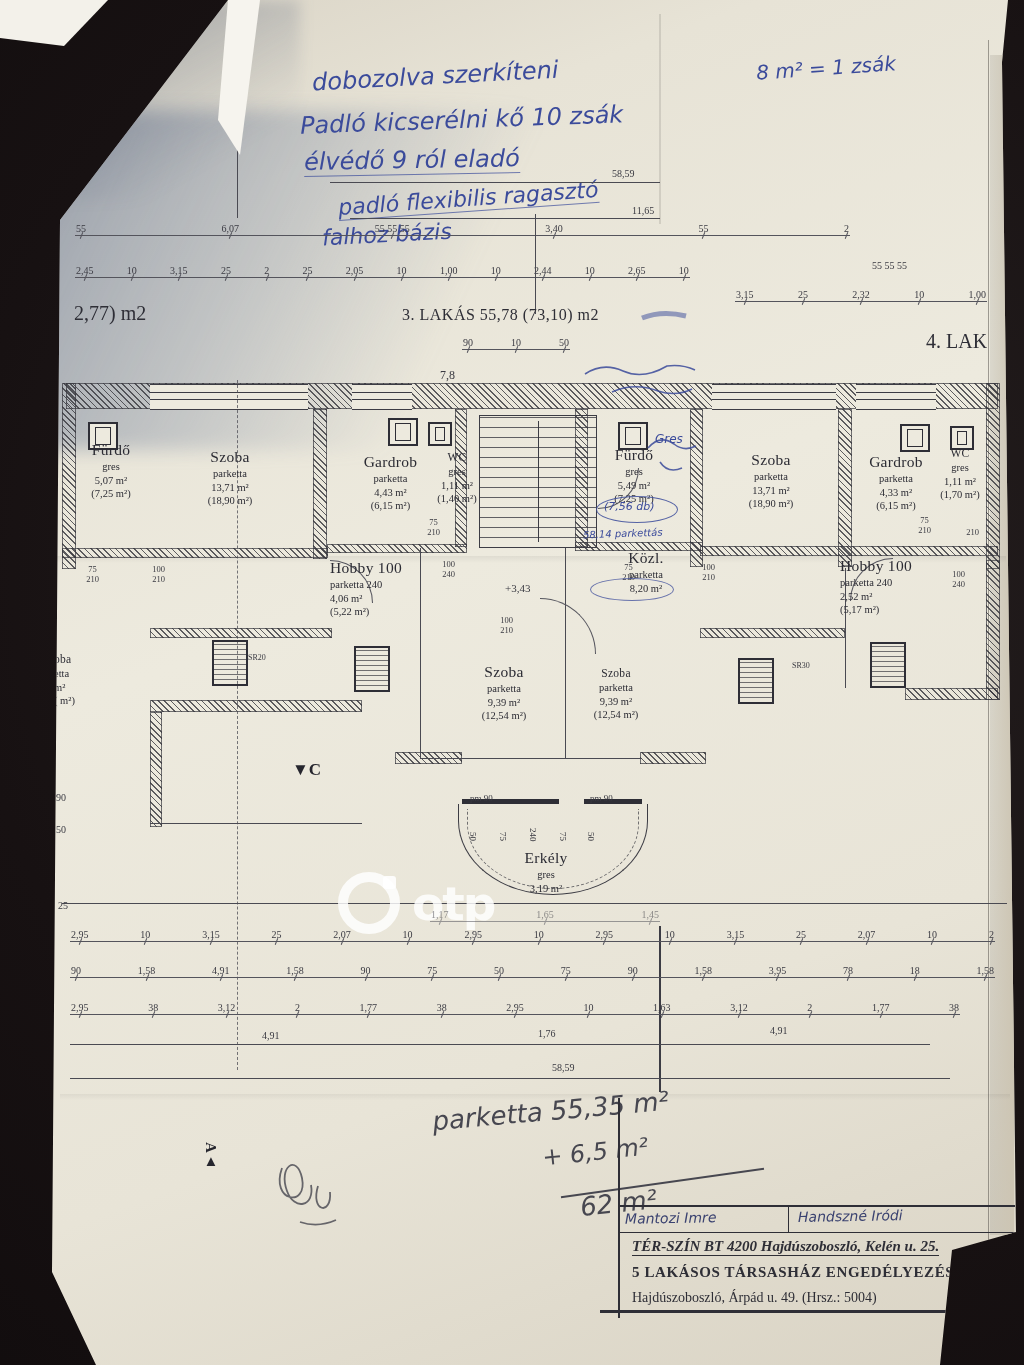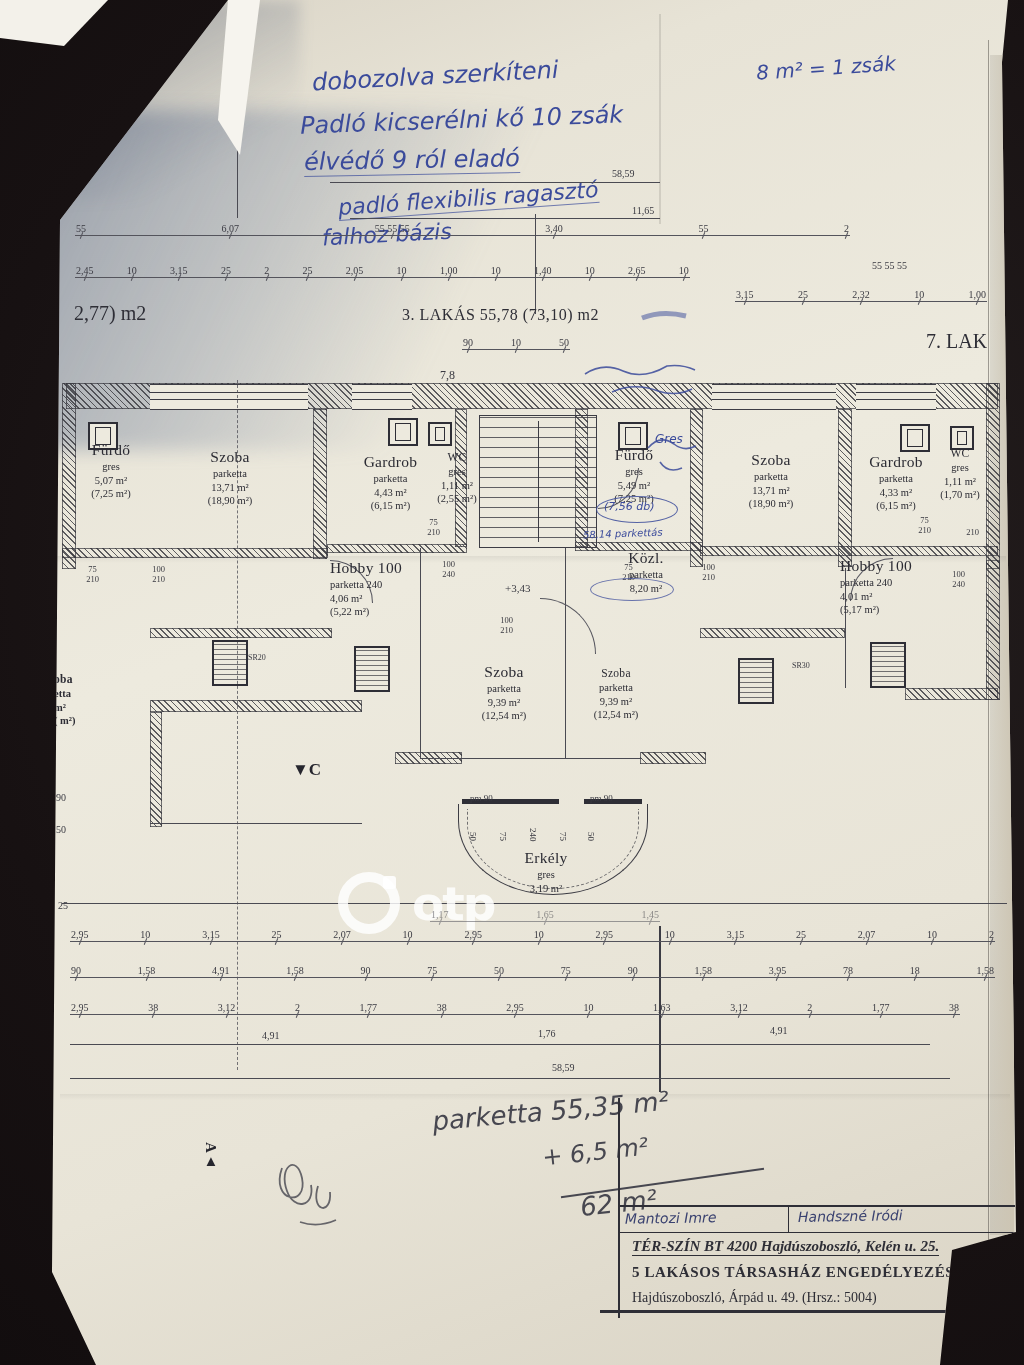--- a/index.html
+++ b/index.html
@@ -141,38 +141,38 @@
         <span>2,45</span>
         <span>10</span>
         <span>3,15</span>
         <span>25</span>
         <span>2</span>
         <span>25</span>
         <span>2,05</span>
         <span>10</span>
         <span>1,00</span>
         <span>10</span>
-        <span>1,40</span>
+        <span>2,44</span>
         <span>10</span>
         <span>2,65</span>
         <span>10</span>
       </div>
     <div class="dimrow" style="left:735px;top:290px;width:252px;">
         <span>3,15</span>
         <span>25</span>
         <span>2,32</span>
         <span>10</span>
         <span>1,00</span>
       </div>
     <div class="vl" style="left:535px;top:214px;height:100px;"></div>
     <div class="vl" style="left:237px;top:128px;height:90px;"></div>
 
     <div class="pt title-s" style="left:74px;top:302px;">2,77) m2</div>
     <div class="pt title-c" style="left:402px;top:306px;">3. LAKÁS 55,78 (73,10) m2</div>
-    <div class="pt title-s clip-r" style="left:926px;top:330px;width:80px;">7. LAK</div>
+    <div class="pt title-s clip-r" style="left:926px;top:330px;width:80px;">4. LAK</div>
     <div class="dimrow" style="left:462px;top:338px;width:108px;">
         <span>90</span>
         <span>10</span>
         <span>50</span>
       </div>
     <div class="dim-single" style="left:440px;top:368px;font-size:12px;">7,8</div>
 
     <div class="wall" style="left:66px;top:383px;width:932px;height:26px;"></div>
     <div class="wall" style="left:62px;top:383px;width:14px;height:186px;"></div>
     <div class="wall" style="left:986px;top:383px;width:14px;height:186px;"></div>
@@ -253,21 +253,21 @@
     <div class="room" style="left:338px;top:452px;width:105px;">
         <span>Gardrob</span>
         <span>parketta</span>
         <span>4,43 m²</span>
         <span>(6,15 m²)</span>
       </div>
     <div class="room small" style="left:428px;top:450px;width:58px;">
         <span>WC</span>
         <span>gres</span>
         <span>1,11 m²</span>
-        <span>(2,55 m²)</span>
+        <span>(1,40 m²)</span>
       </div>
     <div class="room" style="left:595px;top:445px;width:78px;">
         <span>Fürdő</span>
         <span>gres</span>
         <span>5,49 m²</span>
         <span>(7,25 m²)</span>
       </div>
     <div class="room" style="left:710px;top:450px;width:122px;">
         <span>Szoba</span>
         <span>parketta</span>
@@ -305,29 +305,29 @@
       </div>
     <div class="room small" style="left:570px;top:666px;width:92px;">
         <span>Szoba</span>
         <span>parketta</span>
         <span>9,39 m²</span>
         <span>(12,54 m²)</span>
       </div>
     <div class="room la" style="left:840px;top:556px;width:112px;">
         <span>Hobby 100</span>
         <span>parketta 240</span>
-        <span>4,01 m²</span>
+        <span>2,52 m²</span>
         <span>(5,17 m²)</span>
       </div>
     <div class="room" style="left:498px;top:848px;width:96px;">
         <span>Erkély</span>
         <span>gres</span>
         <span>3,19 m²</span>
       </div>
-    <div class="room la small" style="left:54px;top:672px;width:64px;font-weight:bold;">
+    <div class="room la small" style="left:54px;top:652px;width:64px;">
         <span>oba</span>
         <span>etta</span>
         <span>m²</span>
         <span>( m²)</span>
       </div>
 
     <div class="dim-single" style="left:505px;top:582px;font-size:11px;">+3,43</div>
     <div class="srlab" style="left:248px;top:653px;">SR20</div>
     <div class="srlab" style="left:792px;top:661px;">SR30</div>
     <div class="sdim" style="left:84px;top:565px;">75 210</div>

